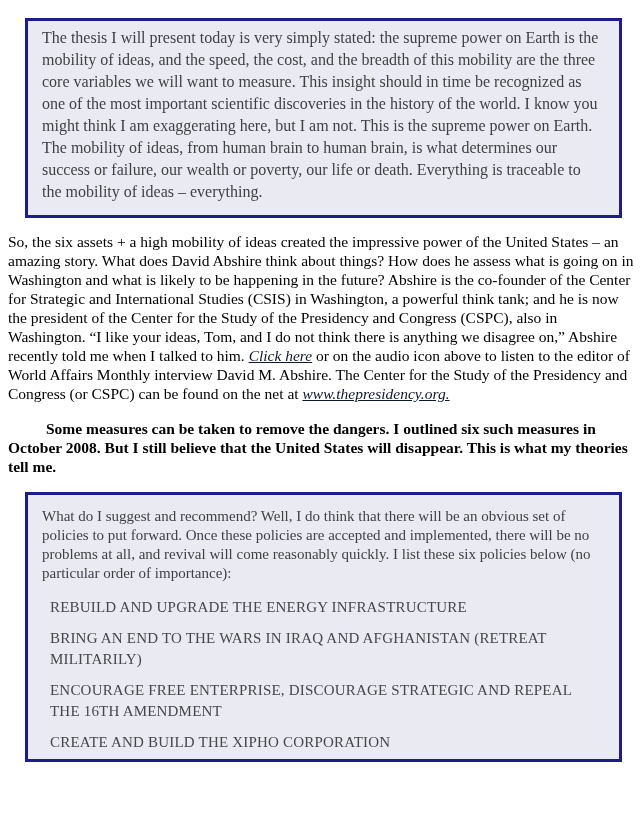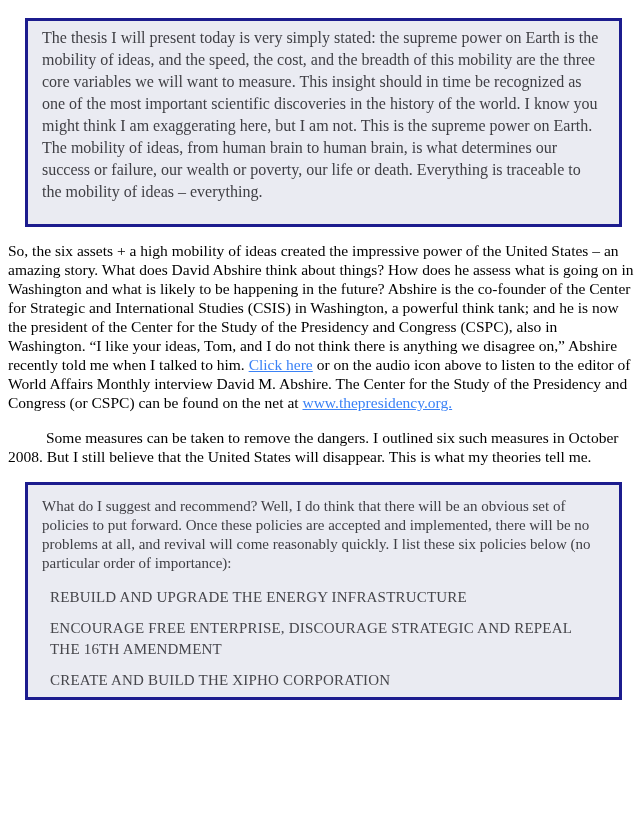--- a/index.html
+++ b/index.html
@@ -12,37 +12,39 @@
     overflow: hidden;
   }
   .scan-box {
     box-sizing: border-box;
     border: 3px solid #1c1c8e;
     background: #eaebf2;
     color: #3f3f44;
   }
   .quote-box {
     margin: 18px 20px 8px 25px;
-    padding: 6px 20px 21px 14px;
+    padding: 6px 20px 12px 14px;
     font-size: 16px;
     line-height: 22px;
   }
   .body-paragraph {
     margin: 14px 8px 0 8px;
     font-size: 15.5px;
     line-height: 19px;
   }
   .measures-paragraph {
     margin-top: 16px;
     text-indent: 38px;
+    font-weight: bold;
   }
   a.doc-link {
-    color: #3b82f6;
+    color: #0f172a;
     text-decoration: underline;
     cursor: pointer;
+    font-style: italic;
   }
   .bold-pub { font-weight: normal; }
   .policy-box {
     margin: 16px 20px 0 25px;
     padding: 12px 20px 6px 14px;
     font-size: 15px;
   }
   .policy-intro {
     line-height: 19px;
     margin: 0 0 14px 0;
@@ -66,15 +68,16 @@
   <span>So, the six assets + a high mobility of ideas created the impressive power of the United States – an amazing story. What does David Abshire think about things? How does he assess what is going on in Washington and what is likely to be happening in the future? Abshire is the co-founder of the Center for Strategic and International Studies (CSIS) in Washington, a powerful think tank; and he is now the president of the Center for the Study of the Presidency and Congress (CSPC), also in Washington. “I like your ideas, Tom, and I do not think there is anything we disagree on,” Abshire recently told me when I talked to him. </span><a class="doc-link">Click here</a><span> or on the audio icon above to listen to the editor of </span><span class="bold-pub">World Affairs Monthly</span><span> interview David M. Abshire. The Center for the Study of the Presidency and Congress (or CSPC) can be found on the net at </span><a class="doc-link">www.thepresidency.org.</a>
 </p>
 
 <p class="body-paragraph measures-paragraph">
   <span>Some measures can be taken to remove the dangers. I outlined six such measures in October 2008. But I still believe that the United States will disappear. This is what my theories tell me.</span>
 </p>
 
 <div class="scan-box policy-box">
   <p class="policy-intro">What do I suggest and recommend? Well, I do think that there will be an obvious set of policies to put forward. Once these policies are accepted and implemented, there will be no problems at all, and revival will come reasonably quickly. I list these six policies below (no particular order of importance):</p>
   <div class="policy-item">REBUILD AND UPGRADE THE ENERGY INFRASTRUCTURE</div>
+  <div class="policy-item">BRING AN END TO THE WARS IN IRAQ AND AFGHANISTAN (RETREAT MILITARILY)</div>
   <div class="policy-item">ENCOURAGE FREE ENTERPRISE, DISCOURAGE STRATEGIC AND REPEAL THE 16TH AMENDMENT</div>
   <div class="policy-item">CREATE AND BUILD THE XIPHO CORPORATION</div>
 </div>
 
 </body></html>

